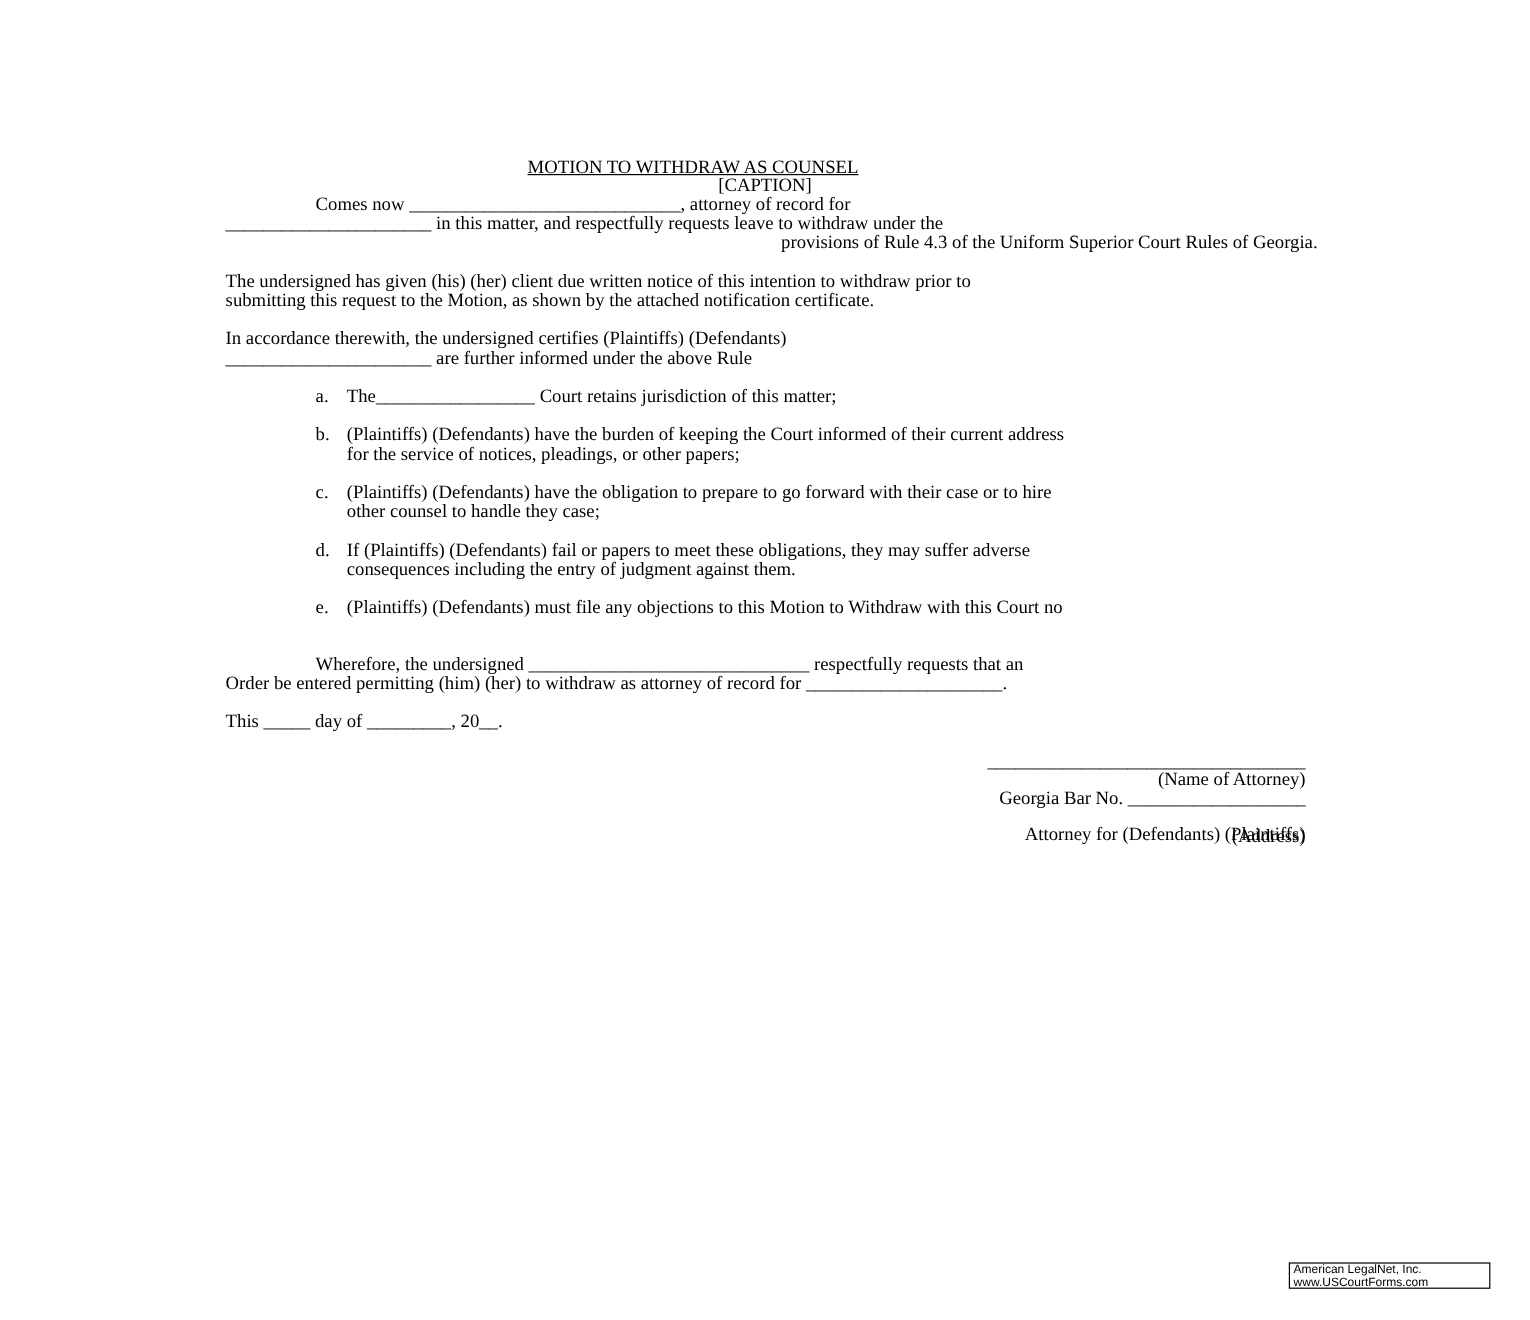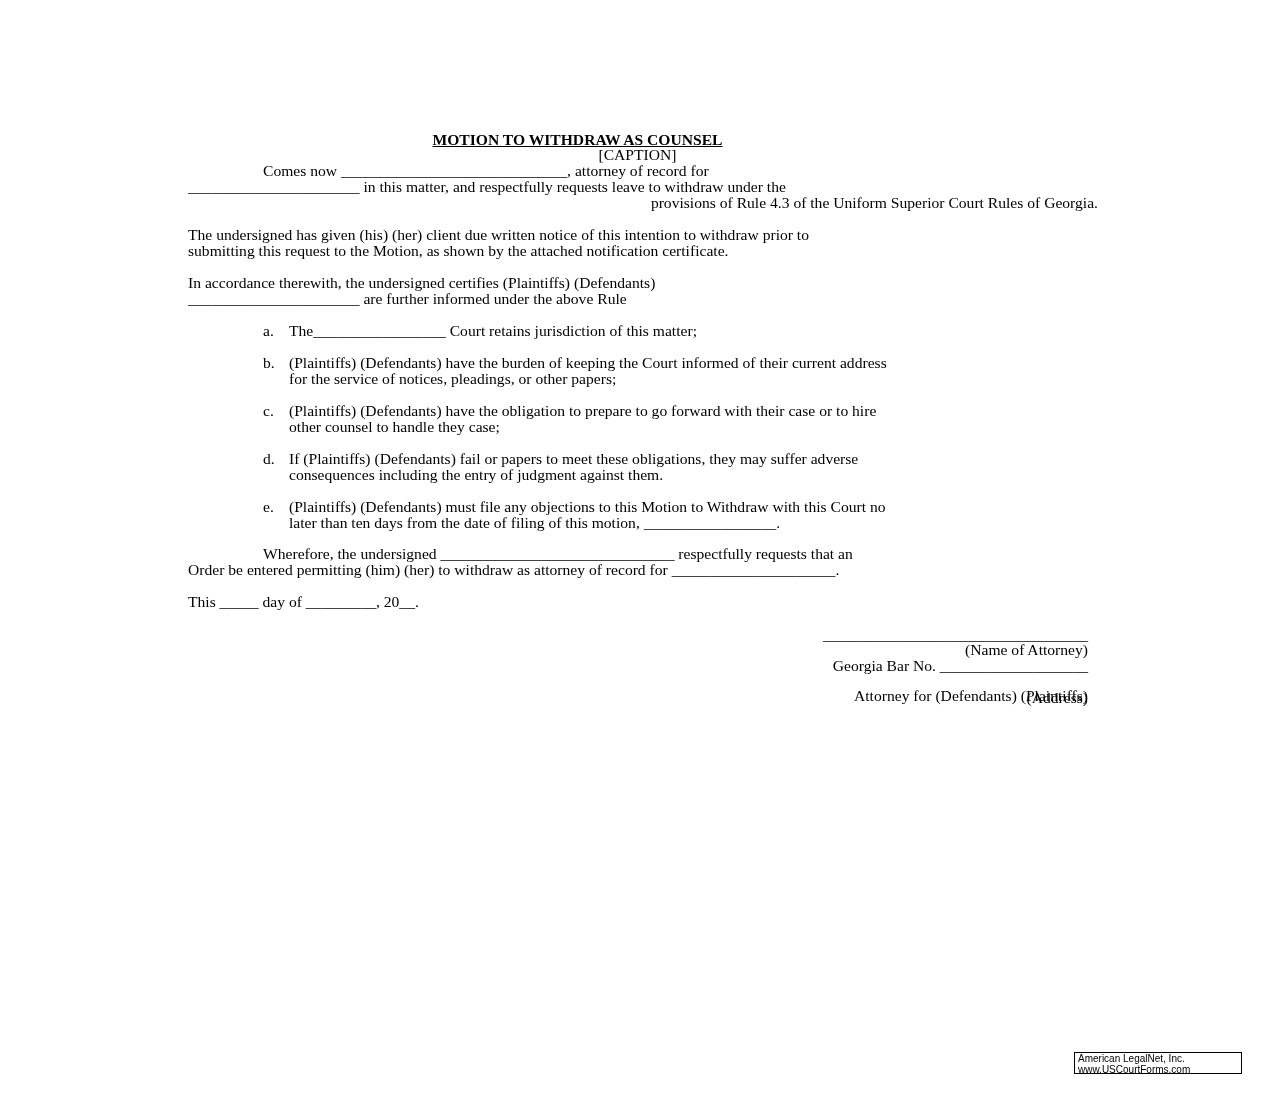--- a/index.html
+++ b/index.html
@@ -4,21 +4,21 @@
   <style>
     html, body { margin: 0; padding: 0; background: #ffffff; }
     body {
       width: 1275px; height: 1100px; position: relative; overflow: hidden;
       font-family: "Liberation Serif", "DejaVu Serif", serif;
       color: #000; font-size: 15.6px; line-height: 16px;
     }
     .page { position: absolute; left: 0; top: 0; width: 1275px; height: 1100px; }
     .caption { position: absolute; top: 99px; left: 0; width: 1275px; text-align: center; margin-top: 48px; }
     .title { position: absolute; top: 132px; left: 0; width: 1155px; text-align: center;
-             font-weight: bold; text-decoration: underline; }
+             font-weight: normal; text-decoration: underline; }
     .para { position: absolute; left: 188px; width: 910px; white-space: pre; }
     .indent { padding-left: 75px; }
     .item { position: absolute; left: 263px; width: 840px; }
     .item .lbl { display: inline-block; width: 26px; }
     .item .line { white-space: pre; }
     .item .cont { padding-left: 26px; white-space: pre; }
     .sig { position: absolute; left: 740px; width: 348px; text-align: right; white-space: pre; }
     .footer-badge {
       position: absolute; left: 1074px; top: 1052px; width: 168px; height: 22px;
       border: 1px solid #000; font-family: "Liberation Sans", "DejaVu Sans", sans-serif;
@@ -56,21 +56,20 @@
     <div class="cont">other counsel to handle they case;</div>
   </div>
 
   <div class="item" style="top:451px;">
     <div class="line"><span class="lbl">d.</span><span>If (Plaintiffs) (Defendants) fail or papers to meet these obligations, they may suffer adverse</span></div>
     <div class="cont">consequences including the entry of judgment against them.</div>
   </div>
 
   <div class="item" style="top:499px;">
     <div class="line"><span class="lbl">e.</span><span>(Plaintiffs) (Defendants) must file any objections to this Motion to Withdraw with this Court no</span></div>
-    <div class="cont">later than ten days from the date of filing of this motion, _________________.</div>
   </div>
 
   <div class="para indent" style="top:546px;">Wherefore, the undersigned ______________________________ respectfully requests that an</div>
   <div class="para" style="top:562px;">Order be entered permitting (him) (her) to withdraw as attorney of record for _____________________.</div>
 
   <div class="para" style="top:594px;">This _____ day of _________, 20__.</div>
 
   <div class="sig" style="top:627px;">__________________________________</div>
   <div class="sig" style="top:642px;">(Name of Attorney)</div>
   <div class="sig" style="top:658px;">Georgia Bar No. ___________________</div>

